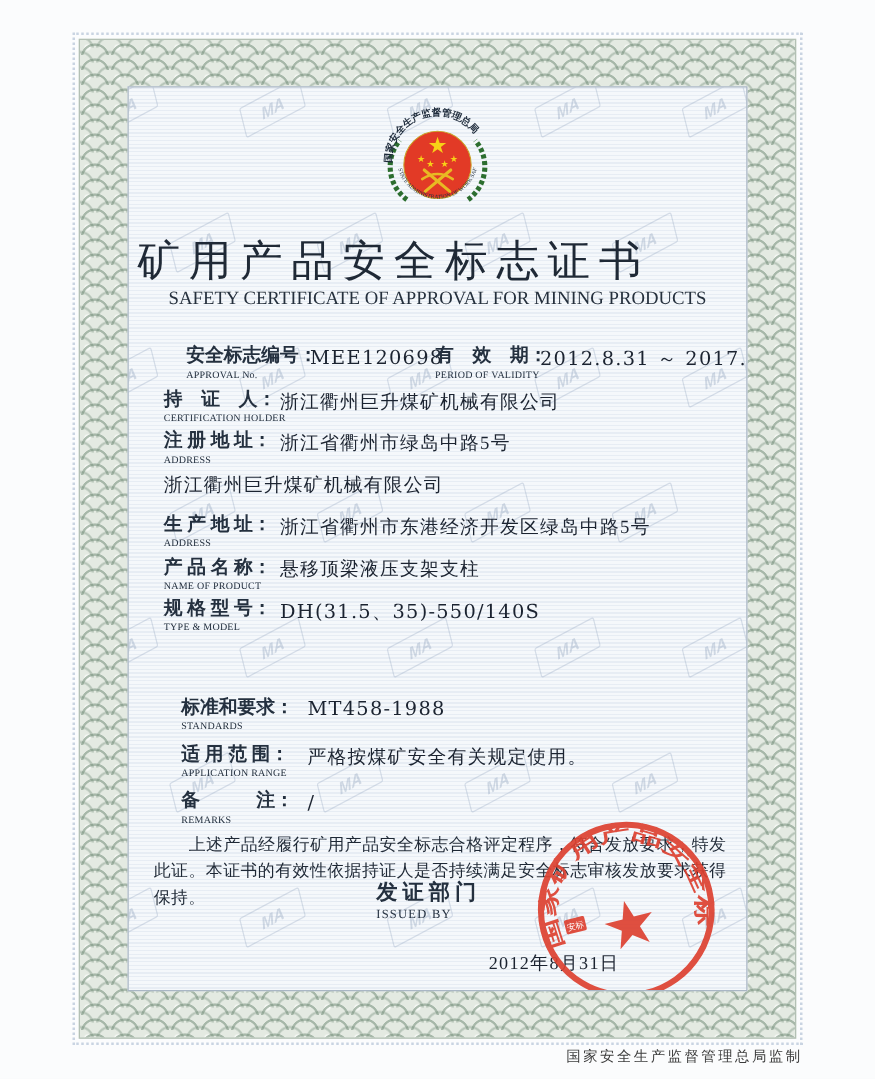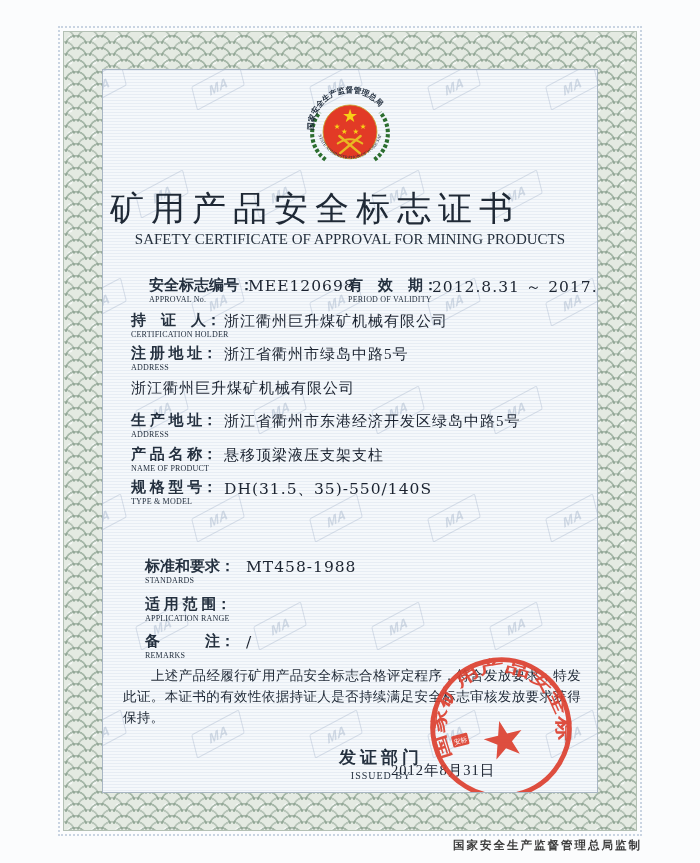--- a/index.html
+++ b/index.html
@@ -67,33 +67,33 @@
   .rows1 .flabel{width:93px;}
   .rows2{position:absolute;left:42px;top:487px;}
   .rows2 .frow{display:flex;height:37.5px;}
   .rows2 .flabel{width:101px;}
   
   .statement{
     position:absolute;left:20px;right:16px;top:595px;
     font-size:13.5px;line-height:21px;text-indent:28px;
     color:#1e2835;letter-spacing:.3px;text-align:justify;
   }
-  .issued{position:absolute;left:198px;top:676px;width:160px;text-align:center;}
+  .issued{position:absolute;left:198px;top:632px;width:160px;text-align:left;}
   .issued .zh{font-size:17px;font-weight:700;letter-spacing:4px;}
   .issued .en{font-size:10px;letter-spacing:1px;margin-top:1px;}
   .issue-date{position:absolute;left:288px;top:691px;font-size:14.5px;letter-spacing:1px;color:#1b2330;}
   
   .stamp{
     position:absolute;left:320px;top:580px;width:156px;height:156px;
     transform:rotate(-14deg);opacity:.92;
   }
   
   .imprint{
     position:absolute;top:838px;right:58px;
-    font-size:11.5px;letter-spacing:2px;color:#3c3c3c;font-weight:700;
+    font-size:11.5px;letter-spacing:2px;color:#3c3c3c;font-weight:400;
   }
 </style>
 </head>
 <body>
 
 <div class="paper">
   <div class="band"></div>
 
   <div class="inner">
     <div style="position:absolute;inset:0;overflow:hidden;">
@@ -220,20 +220,21 @@
             <span class="zh">标准和要求：</span>
             <span class="en">STANDARDS</span>
           </div>
         <div class="fval latin">MT458-1988</div>
       </div>
       <div class="frow">
         <div class="flabel">
             <span class="zh">适 用 范 围：</span>
             <span class="en">APPLICATION RANGE</span>
           </div>
+        <div class="fval">严格按煤矿安全有关规定使用。</div>
       </div>
       <div class="frow">
         <div class="flabel">
             <span class="zh">备　　　注：</span>
             <span class="en">REMARKS</span>
           </div>
         <div class="fval latin">/</div>
       </div>
     </div>
 

